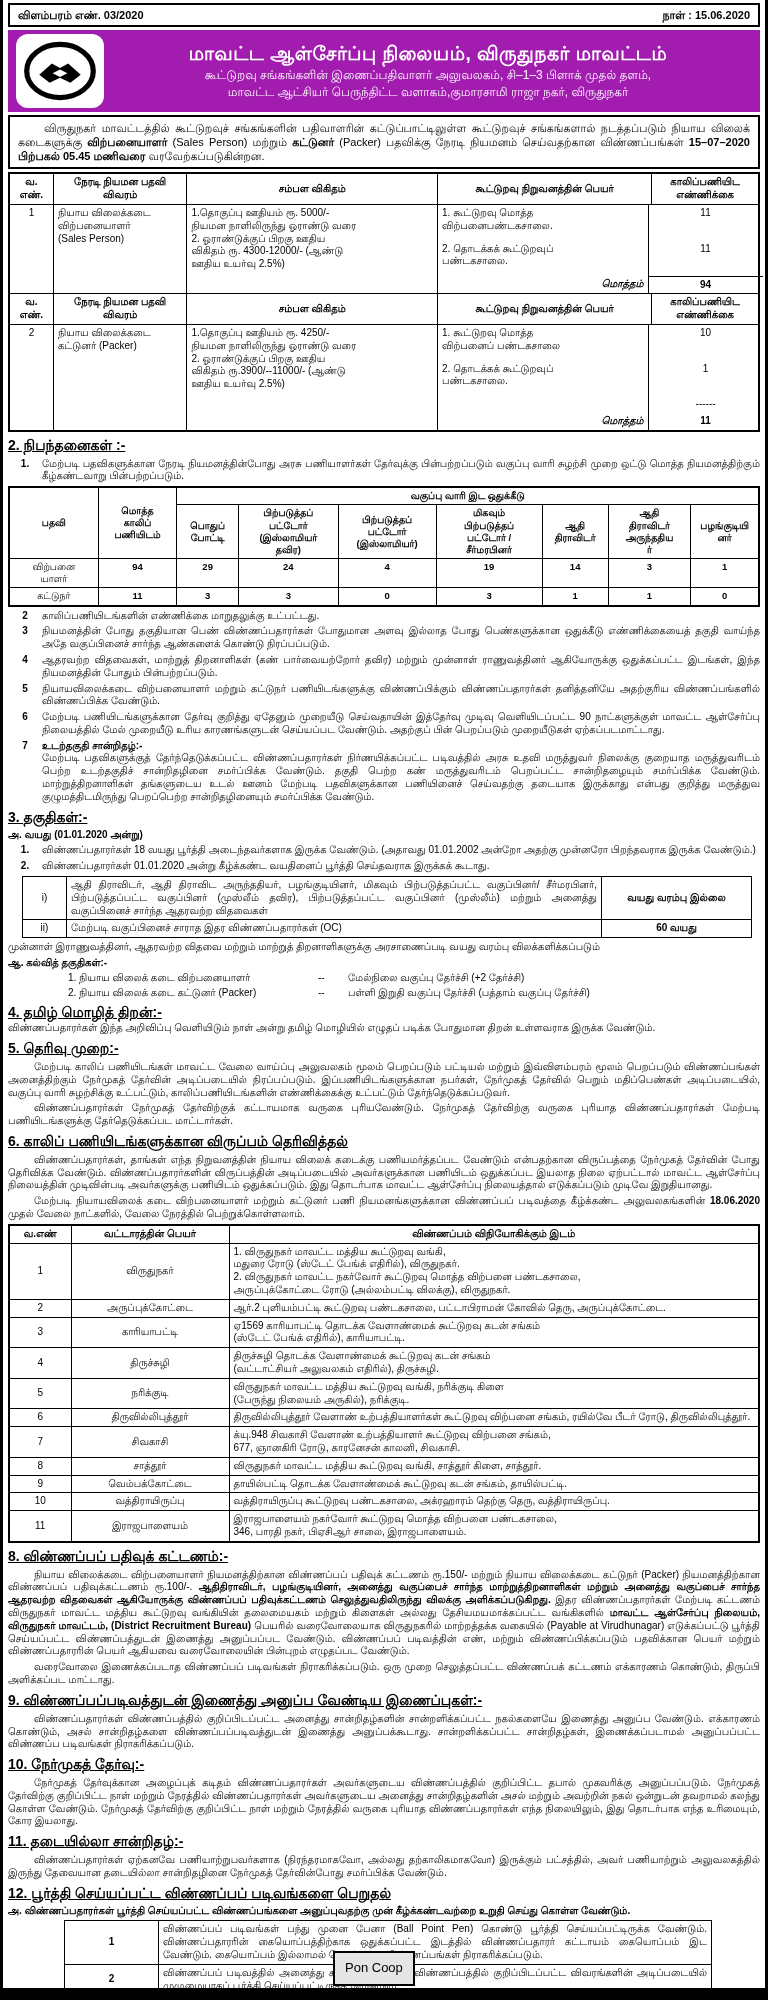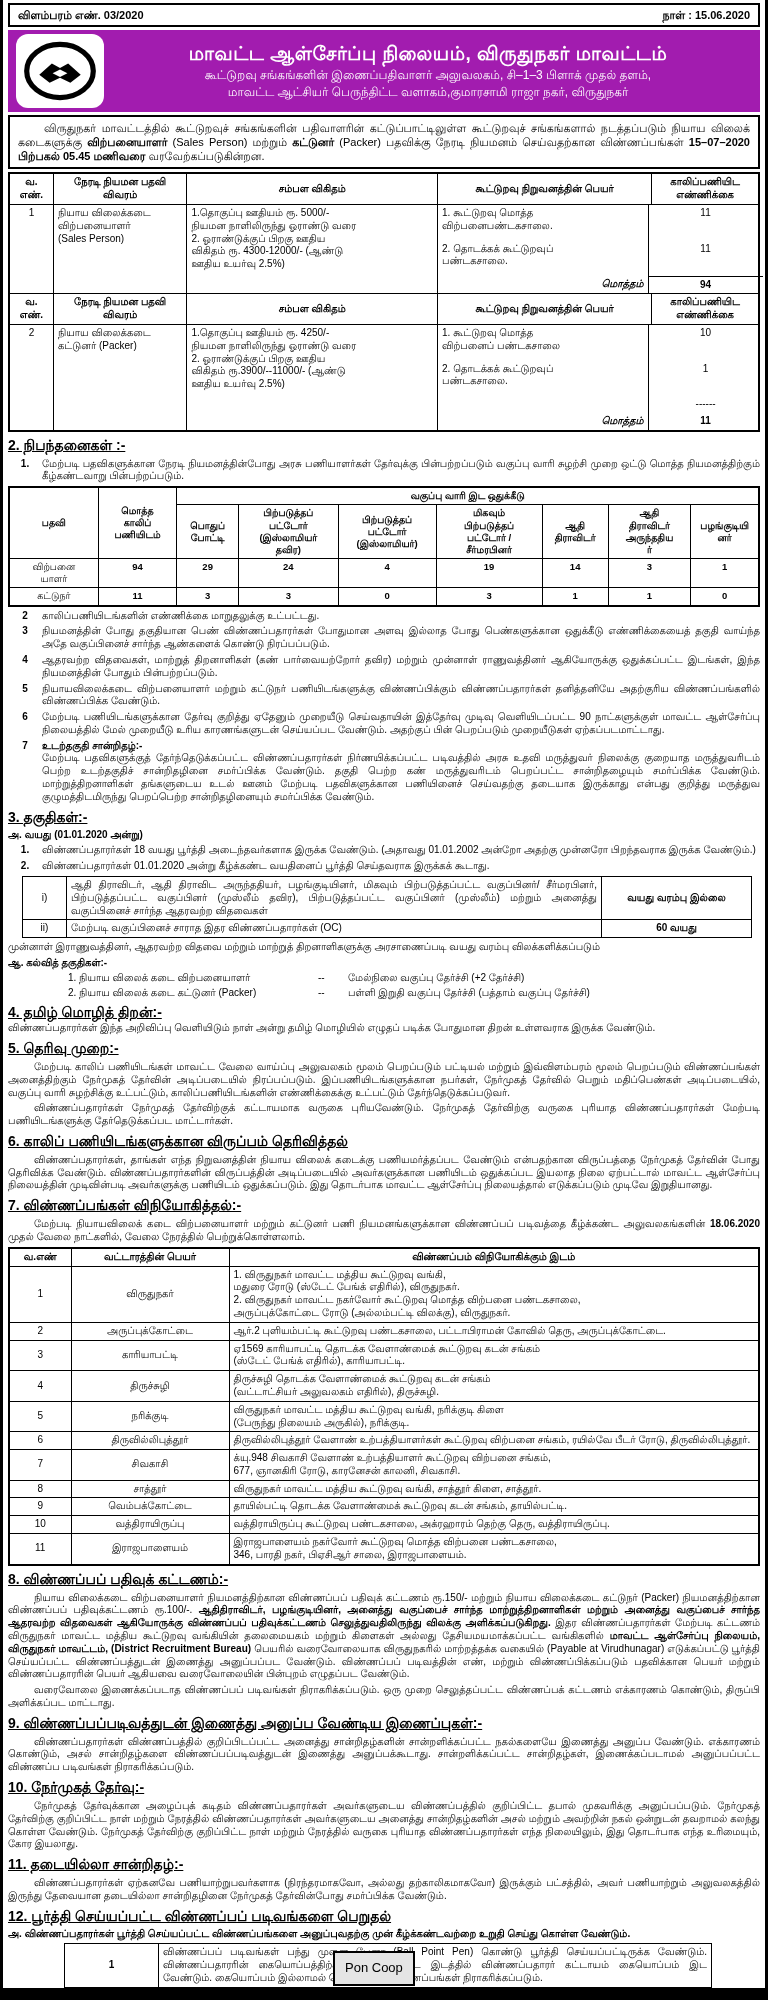--- a/index.html
+++ b/index.html
@@ -342,21 +342,20 @@
   <div class="sect-head">4. தமிழ் மொழித் திறன்:-</div>
   <div class="just">விண்ணப்பதாரர்கள் இந்த அறிவிப்பு வெளியிடும் நாள் அன்று தமிழ் மொழியில் எழுதப் படிக்க போதுமான திறன் உள்ளவராக இருக்க வேண்டும்.</div>
 
   <div class="sect-head">5. தெரிவு முறை:-</div>
   <p class="indent just">மேற்படி காலிப் பணியிடங்கள் மாவட்ட வேலை வாய்ப்பு அலுவலகம் மூலம் பெறப்படும் பட்டியல் மற்றும் இவ்விளம்பரம் மூலம் பெறப்படும் விண்ணப்பங்கள் அனைத்திற்கும் நேர்முகத் தேர்வின் அடிப்படையில் நிரப்பப்படும். இப்பணியிடங்களுக்கான நபர்கள், நேர்முகத் தேர்வில் பெறும் மதிப்பெண்கள் அடிப்படையில், வகுப்பு வாரி சுழற்சிக்கு உட்பட்டும், காலிப்பணியிடங்களின் எண்ணிக்கைக்கு உட்பட்டும் தேர்ந்தெடுக்கப்படுவர்.</p>
   <p class="indent just">விண்ணப்பதாரர்கள் நேர்முகத் தேர்விற்குக் கட்டாயமாக வருகை புரியவேண்டும்.  நேர்முகத் தேர்விற்கு வருகை புரியாத விண்ணப்பதாரர்கள் மேற்படி பணியிடங்களுக்கு தேர்தெடுக்கப்பட மாட்டார்கள்.</p>
 
   <div class="sect-head">6. காலிப் பணியிடங்களுக்கான விருப்பம் தெரிவித்தல்</div>
   <p class="indent just">விண்ணப்பதாரர்கள், தாங்கள் எந்த நிறுவனத்தின் நியாய விலைக் கடைக்கு பணியமர்த்தப்பட வேண்டும் என்பதற்கான விருப்பத்தை நேர்முகத் தேர்வின் போது தெரிவிக்க வேண்டும். விண்ணப்பதாரர்களின் விருப்பத்தின் அடிப்படையில் அவர்களுக்கான பணியிடம் ஒதுக்கப்பட இயலாத நிலை ஏற்பட்டால் மாவட்ட ஆள்சேர்ப்பு நிலையத்தின் முடிவின்படி அவர்களுக்கு பணியிடம் ஒதுக்கப்படும். இது தொடர்பாக மாவட்ட ஆள்சேர்ப்பு நிலையத்தால் எடுக்கப்படும் முடிவே இறுதியானது.</p>
 
-  <div class="sect-head">7. விண்ணப்பங்கள் விநியோகித்தல்:-</div>
   <p class="indent just"><span>மேற்படி நியாயவிலைக் கடை விற்பனையாளர் மற்றும் கட்டுனர் பணி நியமனங்களுக்கான விண்ணப்பப் படிவத்தை கீழ்க்கண்ட அலுவலகங்களின் </span><span class="bold">18.06.2020</span><span> முதல் வேலை நாட்களில், வேலை நேரத்தில் பெற்றுக்கொள்ளலாம்.</span></p>
 
   <table class="dtable">
     <colgroup>
         <col style="width:62px">
         <col style="width:158px">
         <col>
       </colgroup>
     <tbody>
         <tr>

